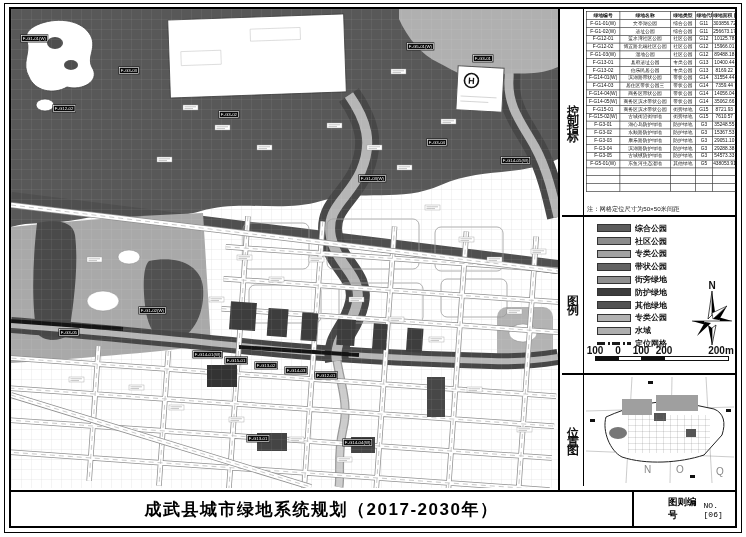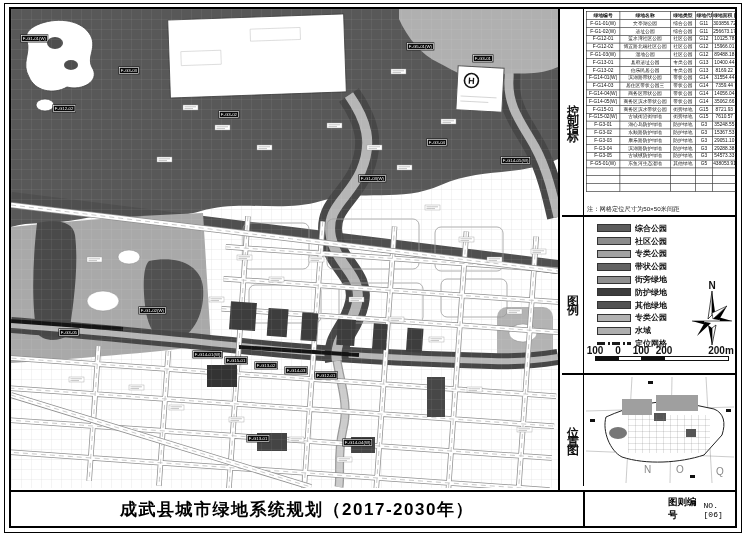--- a/index.html
+++ b/index.html
@@ -56,21 +56,21 @@
   .tick { position:absolute; top:0; font-size:10px; font-weight:bold; color:#111; transform:translateX(-50%); }
   #bar { position:absolute; left:2px; top:11px; width:134px; height:5px; border:1px solid #111; display:flex; }
   #bar .seg { height:100%; border-right:1px solid #111; }
   #bar .seg:last-child { border-right:none; }
 
   #compass { position:absolute; left:104px; top:62px; }
 
   
   #bottom-bar { position:absolute; left:0; top:481px; width:724px; height:36px; border-top:2px solid #000; background:#fff; }
   .bar-cell { position:absolute; top:0; bottom:0; display:flex; align-items:center; justify-content:center; }
-  #bar-title-cell { left:0; width:574px; border-right:2px solid #000; }
+  #bar-title-cell { left:0; width:623px; border-right:2px solid #000; }
   #bar-title-cell .t { font-size:17px; font-weight:bold; letter-spacing:1.5px; color:#000; }
   #bar-map-cell { left:551px; width:104px; border-right:2px solid #000; }
   #bar-map-cell .t { font-size:13px; font-weight:bold; letter-spacing:2px; color:#000; }
   #bar-sheet-cell { left:657px; width:67px; flex-direction:row; }
   #bar-sheet-cell .l1 { font-size:9.5px; font-weight:bold; color:#000; }
   #bar-sheet-cell .l2 { font-size:8px; color:#000; margin-top:2px; font-family:"Liberation Mono","DejaVu Sans Mono",monospace; }
 </style>
 </head>
 <body>
 

